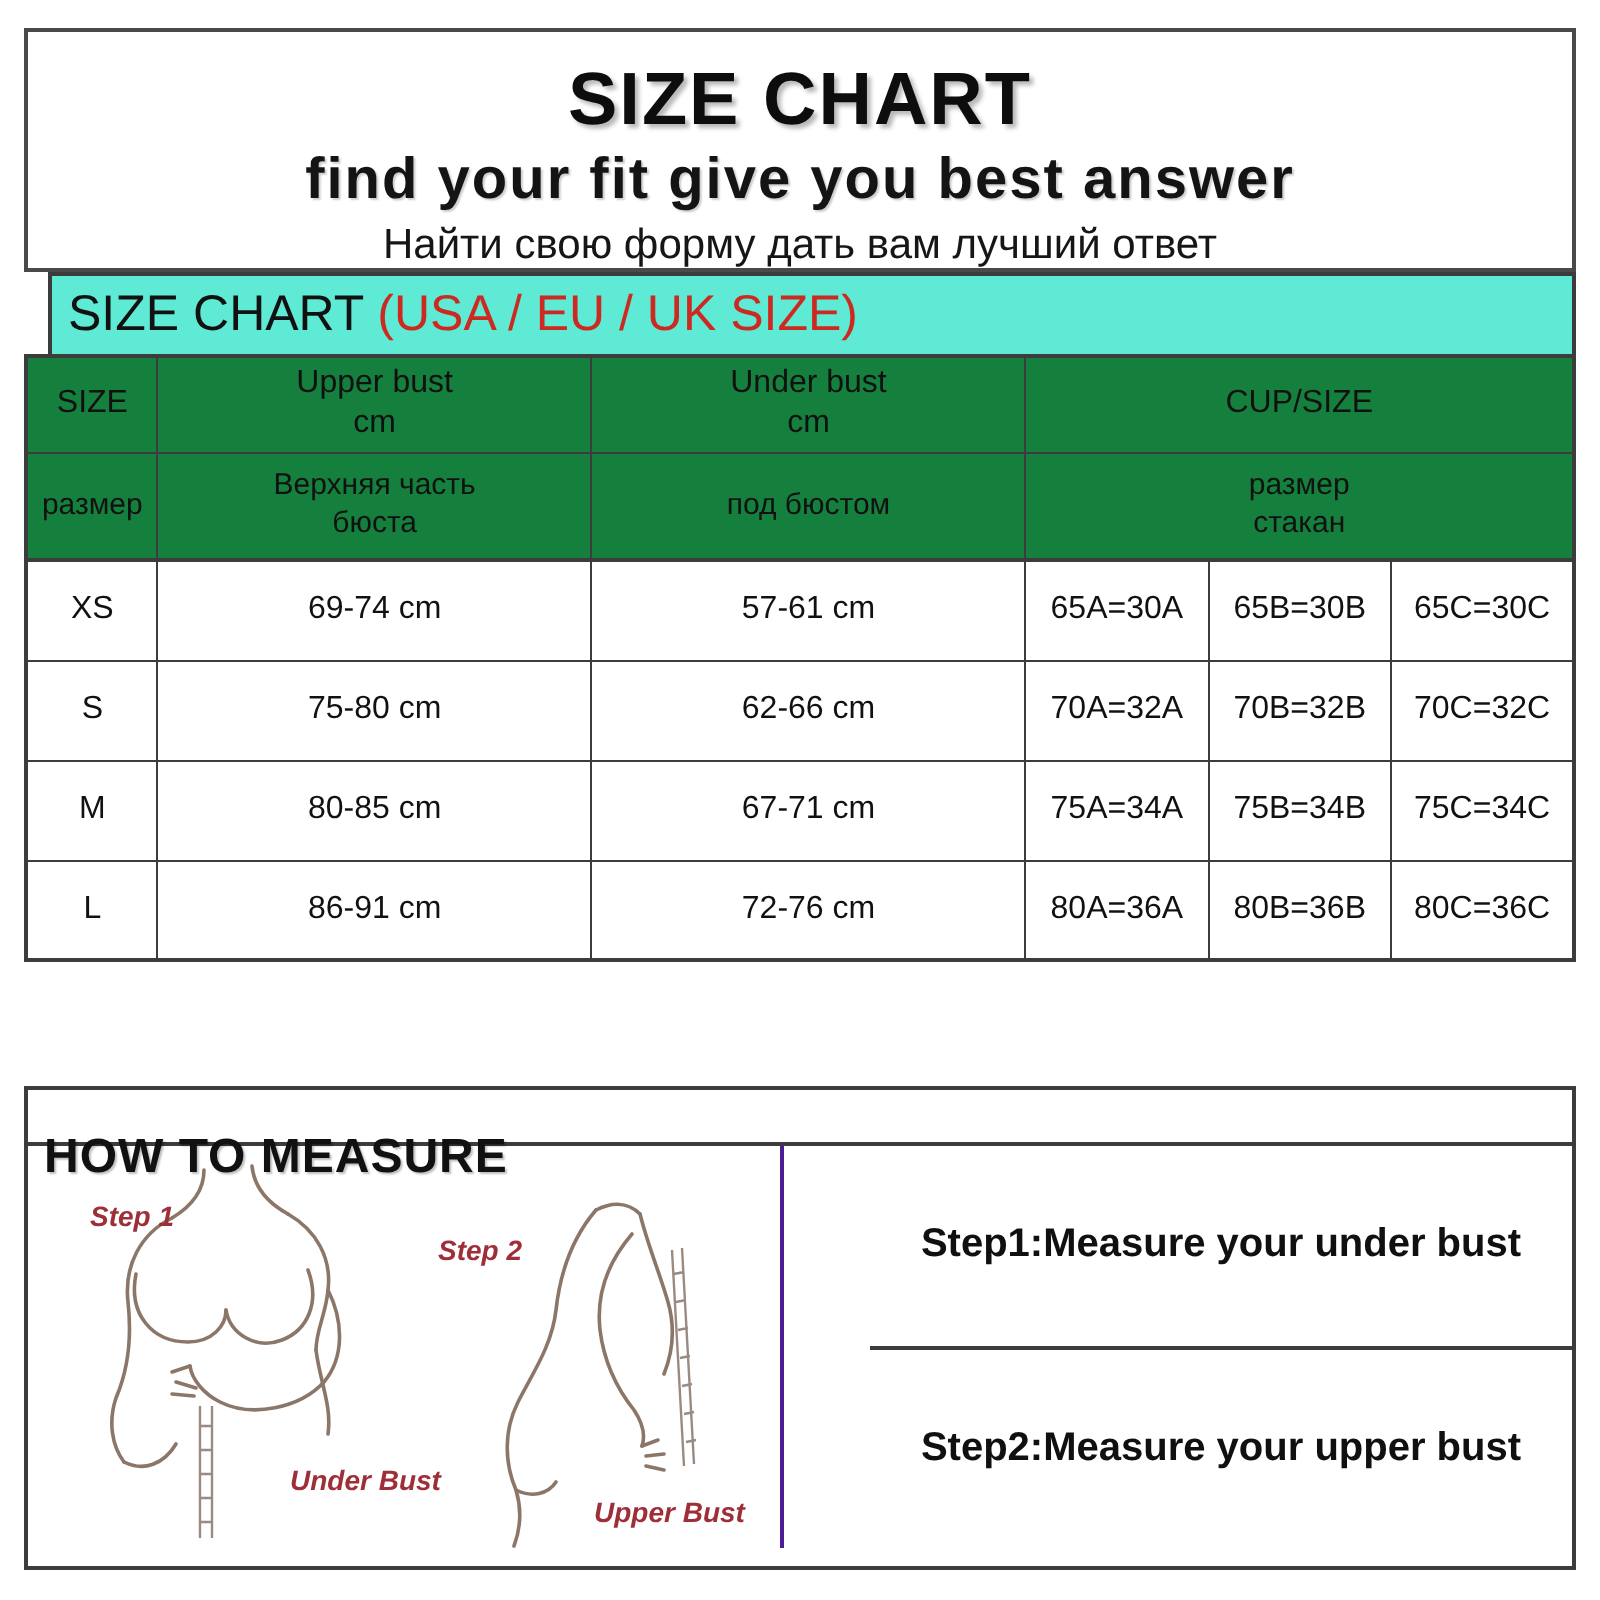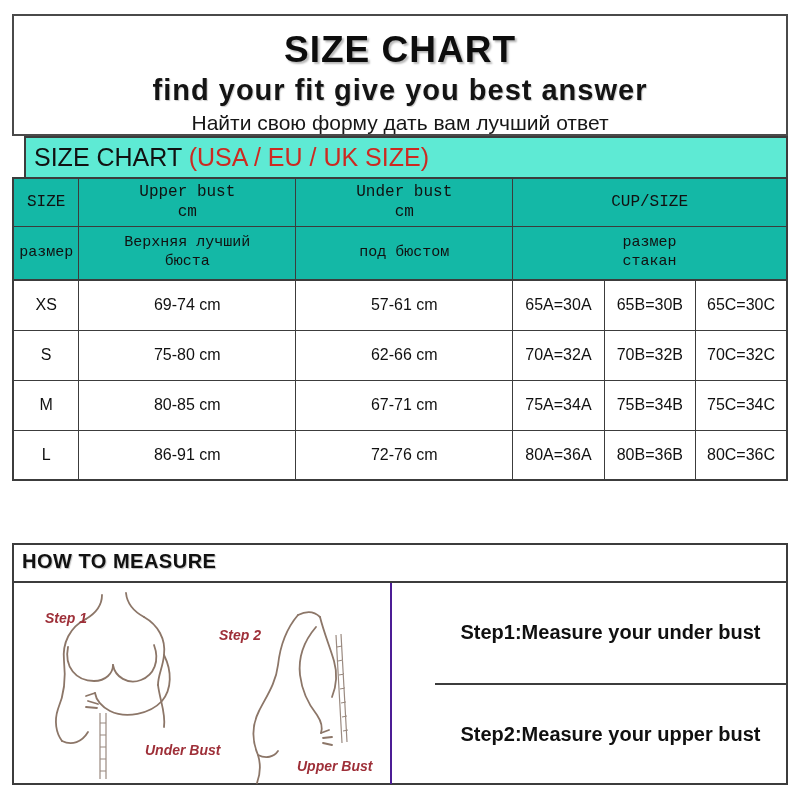--- a/index.html
+++ b/index.html
@@ -55,41 +55,41 @@
     background:#fff;
   }
   table.size-table th,table.size-table td{
     border:1px solid #3c3c3c;
     text-align:center;vertical-align:middle;
     font-weight:normal;
     font-size:16px;
     padding:0;
   }
   table.size-table{border:2px solid #3c3c3c;}
-  tr.hdr{background:#14b8a6;font-family:Liberation Mono, monospace;}
+  tr.hdr{background:#15803d;}
   tr.hdr-en{height:48px;}
   tr.hdr-ru{height:54px;border-bottom:2px solid #3c3c3c;}
   tr.hdr-ru td{font-size:15px;}
   tr.data-row{height:50px;}
   .pre{white-space:pre-line;line-height:1.25;}
   .col-size{width:8.5%;}
   .col-upper{width:28%;}
   .col-under{width:28%;}
   .col-cup{width:11.8%;}
 
   
   .measure-box{
     position:absolute;left:12px;top:543px;width:772px;height:238px;
     border:2px solid #3c3c3c;background:#fff;
   }
   .measure-heading{
     box-sizing:border-box;
-    height:38px;border-bottom:2px solid #3c3c3c;
-    padding:5px 0 0 8px;
-    font-size:20px;font-weight:bold;letter-spacing:0.5px;
+    height:28px;border-bottom:2px solid #3c3c3c;
+    padding:20px 0 0 8px;
+    font-size:24px;font-weight:bold;letter-spacing:0.5px;
     text-shadow:1px 1px 1px rgba(0,0,0,0.25);
   }
   .measure-content{display:flex;height:201px;}
   .illustration-cell{
     width:376px;flex:none;
     border-right:2px solid #4c1d95;
     position:relative;overflow:hidden;
   }
   .steps-col{flex:1;display:flex;flex-direction:column;padding-left:43px;}
   .step-cell{
@@ -135,21 +135,21 @@
         <tr class="hdr hdr-en">
       <th>SIZE</th>
       <th class="pre">Upper bust
 cm</th>
       <th class="pre">Under bust
 cm</th>
       <th colspan="3">CUP/SIZE</th>
     </tr>
     <tr class="hdr hdr-ru">
       <td>размер</td>
-      <td class="pre">Верхняя лучший
+      <td class="pre">Верхняя часть
 бюста</td>
       <td>под бюстом</td>
       <td colspan="3" class="pre">размер
 стакан</td>
     </tr>
 
     <tr class="data-row">
       <td>XS</td>
       <td>69-74 cm</td>
       <td>57-61 cm</td>

